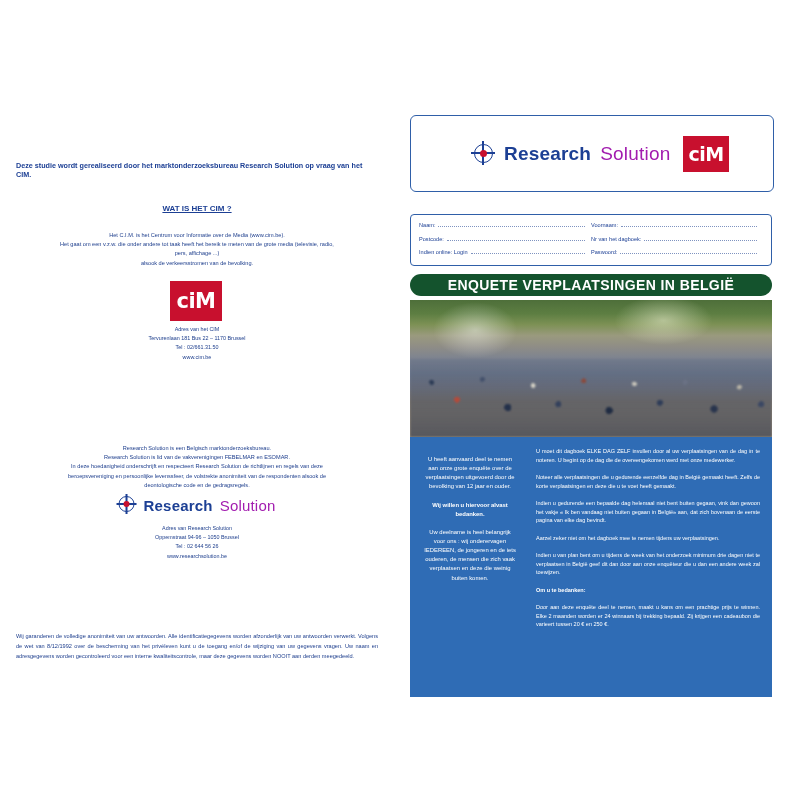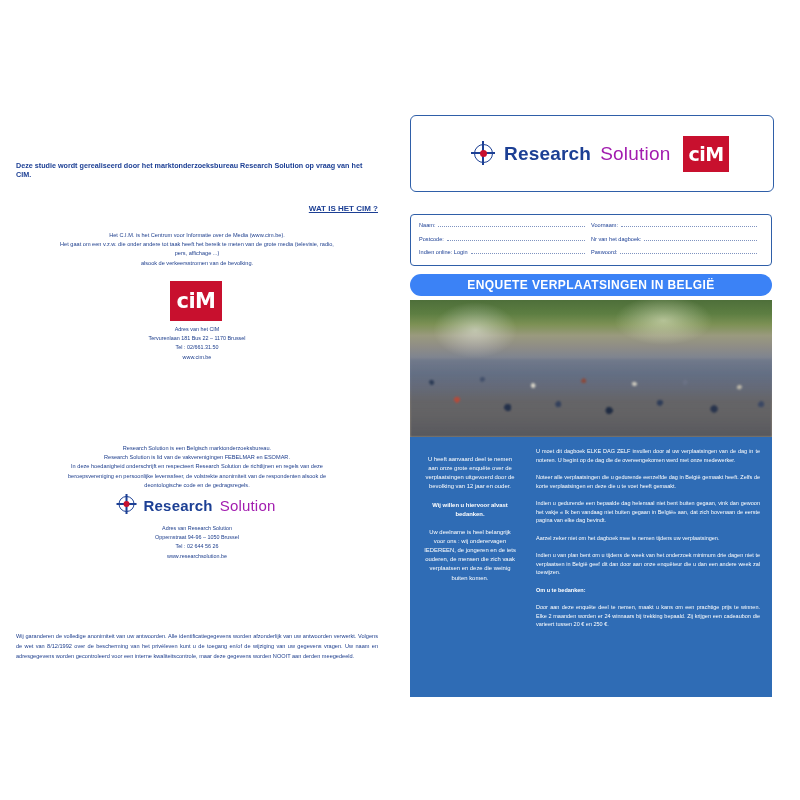--- a/index.html
+++ b/index.html
@@ -31,21 +31,21 @@
     width: 362px;
     font-size: 7.2px;
     font-weight: bold;
     color: #1c3f94;
     line-height: 1.3;
   }
   .lp-section-title {
     position: absolute;
     width: 362px;
     left: 16px;
-    text-align: right;
+    text-align: center;
     font-size: 8px;
     font-weight: bold;
     color: #1c3f94;
     text-decoration: underline;
   }
   #title-cim { top: 192px; }
   #title-rs { top: 405px; }
 
   .lp-para {
     position: absolute;
@@ -241,24 +241,24 @@
     height: 6px;
   }
 
   
   .banner {
     position: absolute;
     left: 18px;
     top: 274px;
     width: 362px;
     height: 22px;
-    background: #3b82f6;
+    background: #14532d;
     border-radius: 11px;
     color: #ffffff;
-    font-size: 12px;
+    font-size: 14px;
     font-weight: bold;
     letter-spacing: 0.4px;
     display: flex;
     align-items: center;
     justify-content: center;
     text-align: center;
   }
 
   
   .photo-wrap {

